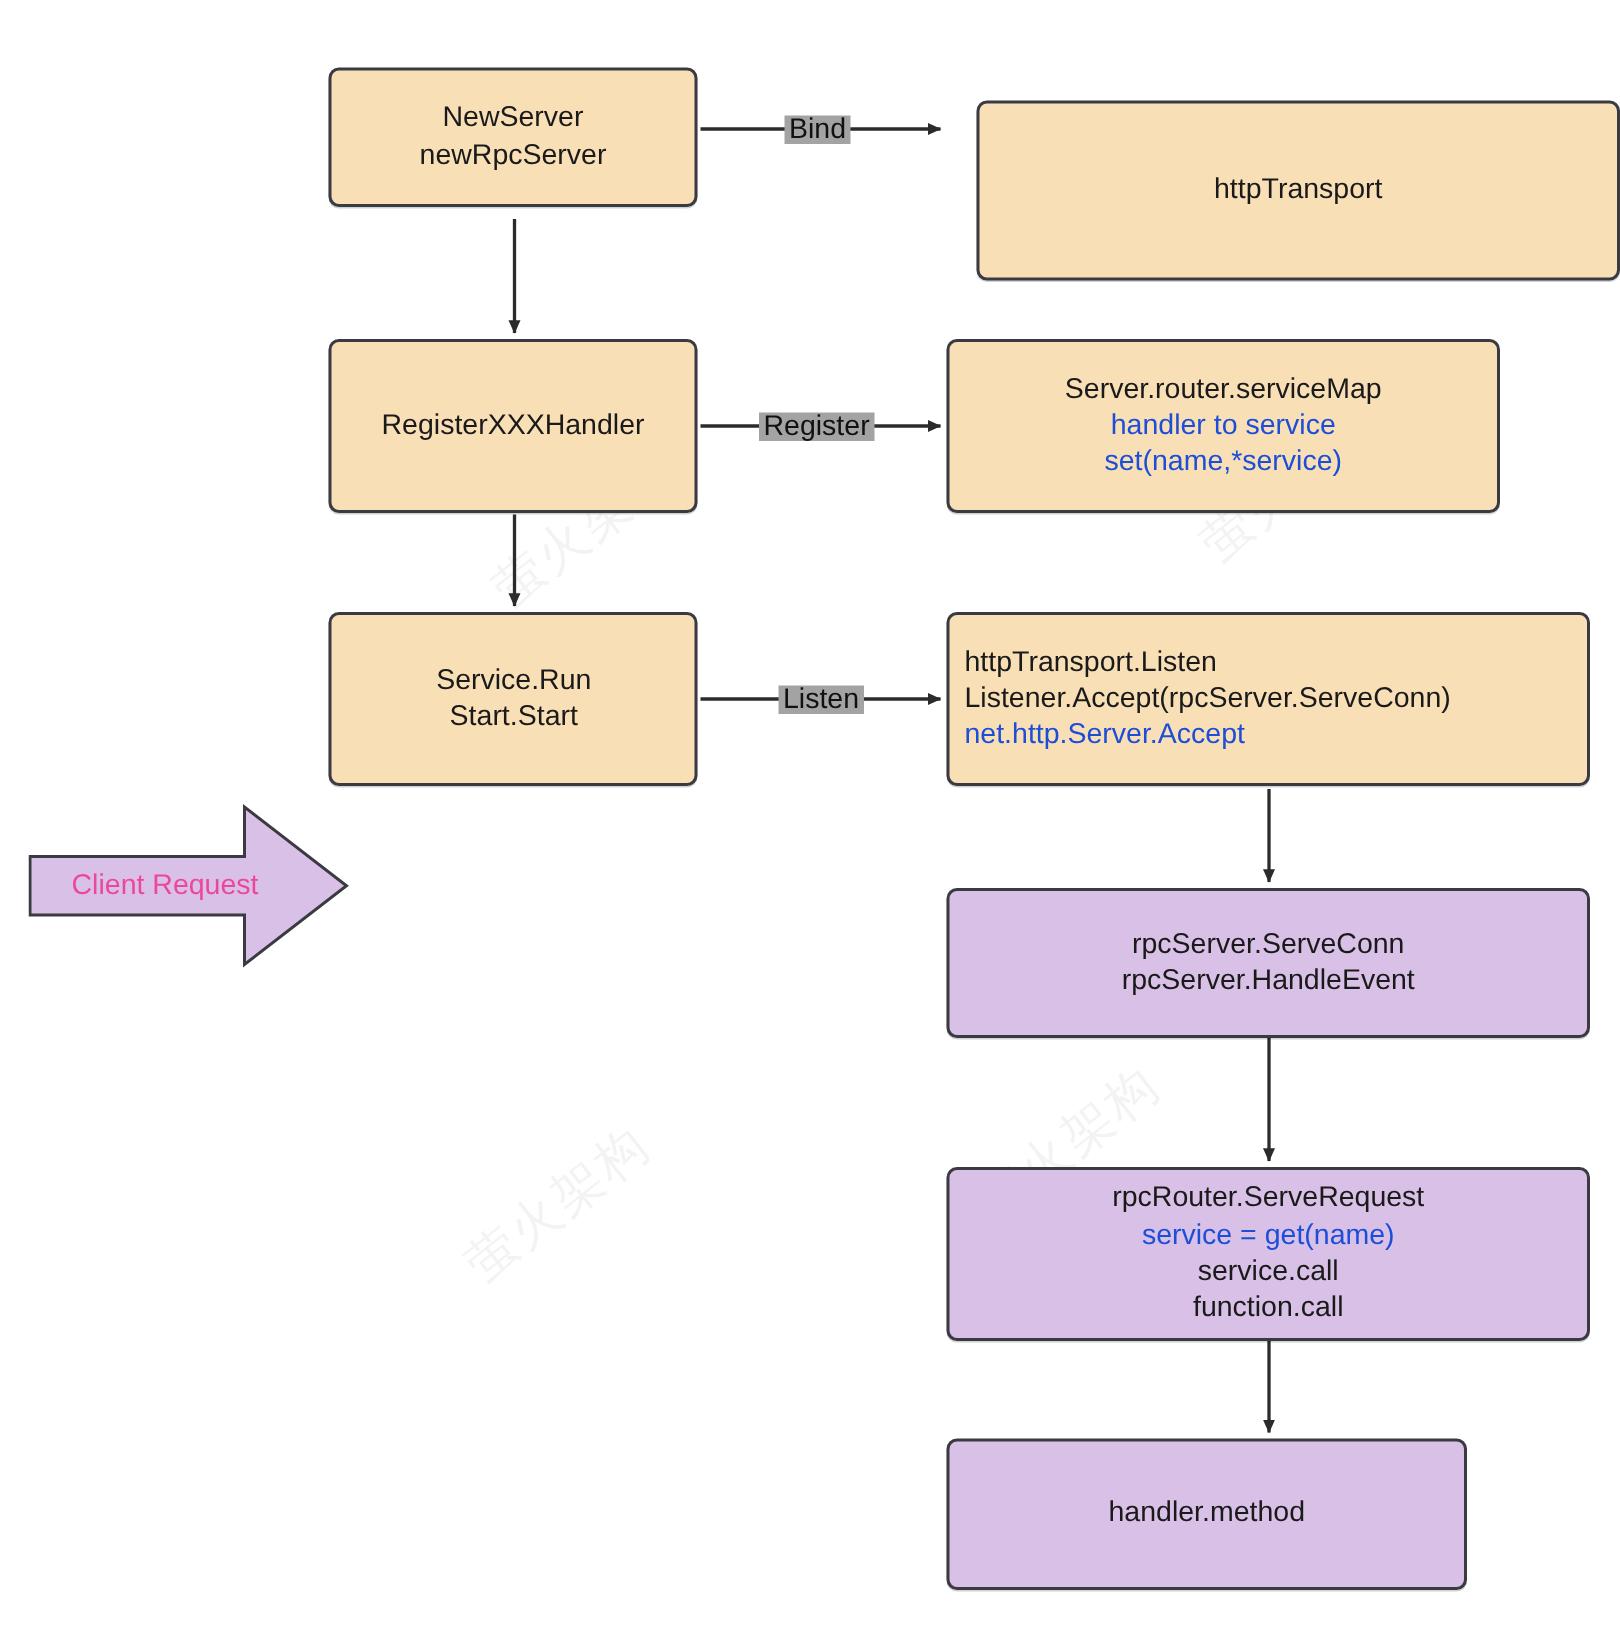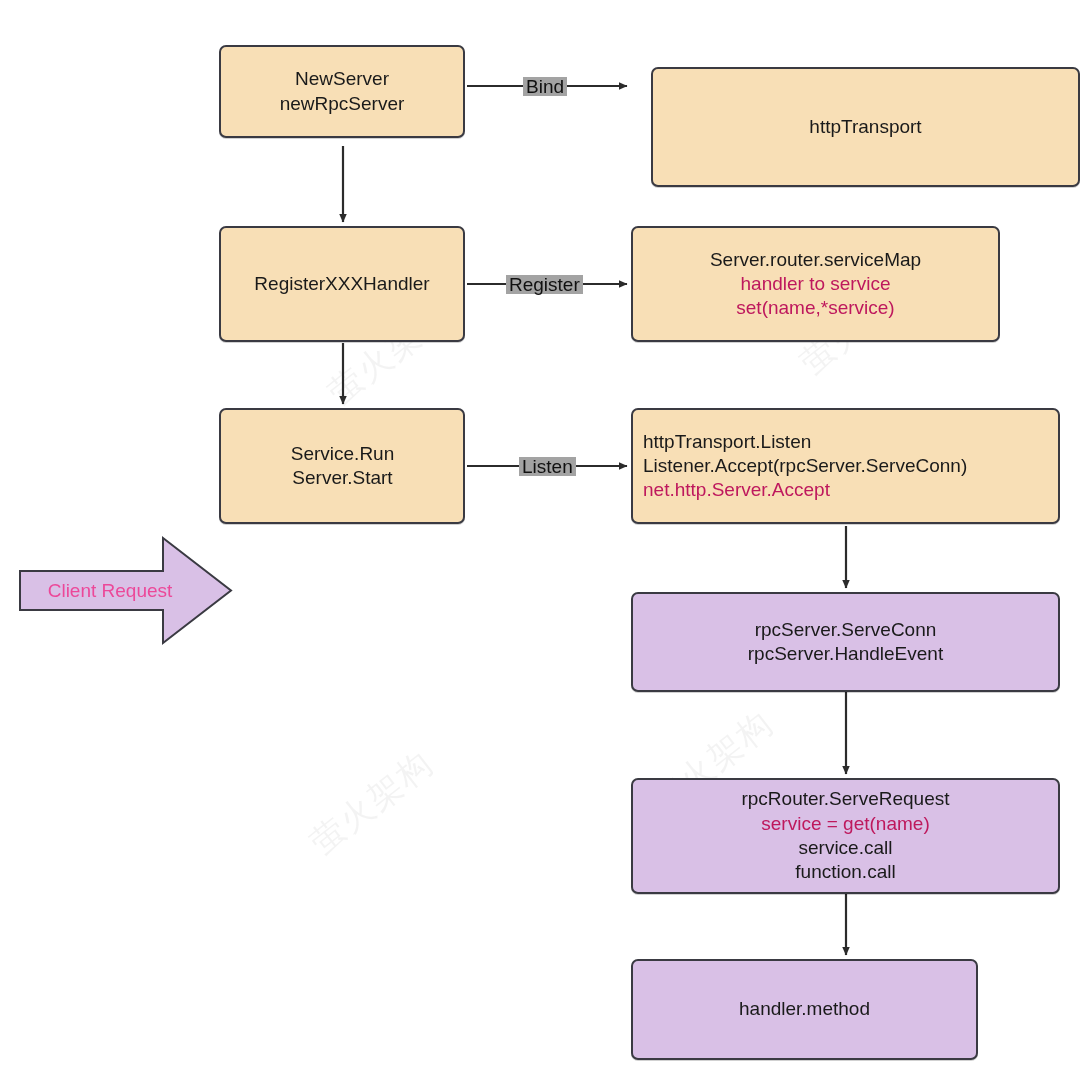--- a/index.html
+++ b/index.html
@@ -47,21 +47,21 @@
     box-shadow: 0 1px 0 rgba(0,0,0,0.18);
   }
   .node.orange { background: #f8dfb6; }
   .node.purple { background: #d9c0e6; }
   .node.left-align {
     align-items: flex-start;
     text-align: left;
     justify-content: center;
   }
   .node .ln { display: block; white-space: nowrap; }
-  .node .ln.sub { color: #be185d; }
+  .node .ln.sub { color: #1d4ed8; }
 
   .edge-label {
     position: absolute;
     font-size: 19px;
     color: #111;
     background: #a3a3a3;
     padding: 0 3px;
     white-space: nowrap;
     line-height: 1;
   }
@@ -132,21 +132,21 @@
     <span class="ln">NewServer</span>
     <span class="ln">newRpcServer</span>
   </div>
 
   <div class="node orange" style="left:219px; top:226px; width:246px; height:116px;">
     <span class="ln">RegisterXXXHandler</span>
   </div>
 
   <div class="node orange" style="left:219px; top:408px; width:246px; height:116px;padding-left:11px;">
     <span class="ln">Service.Run</span>
-    <span class="ln">Server.Start</span>
+    <span class="ln">Start.Start</span>
   </div>
 
   <div class="node orange" style="left:651px; top:27px; width:429px; height:120px;margin-top:40px;">
     <span class="ln">httpTransport</span>
   </div>
 
   <div class="node orange" style="left:631px; top:226px; width:369px; height:116px;">
     <span class="ln">Server.router.serviceMap</span>
     <span class="ln sub">handler to service</span>
     <span class="ln sub">set(name,*service)</span>

